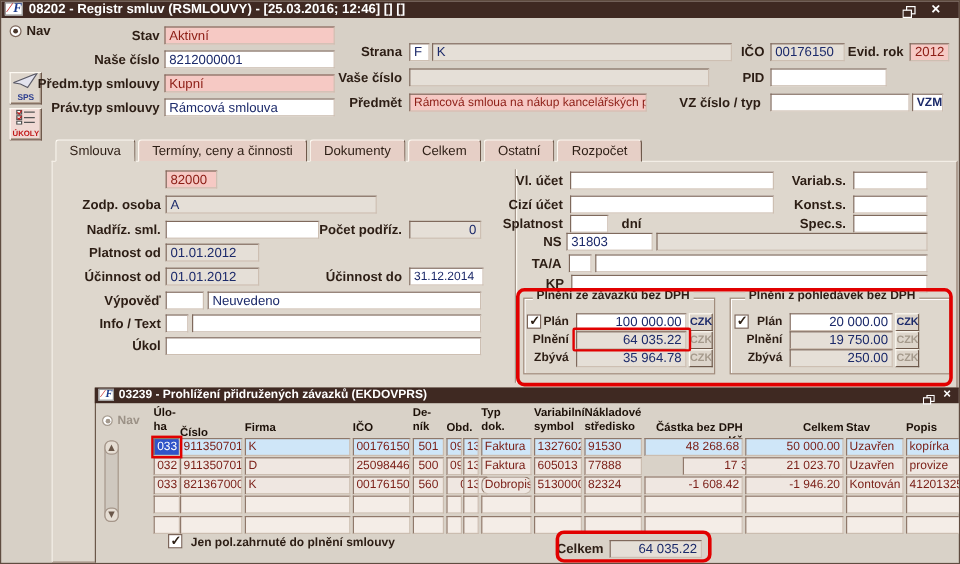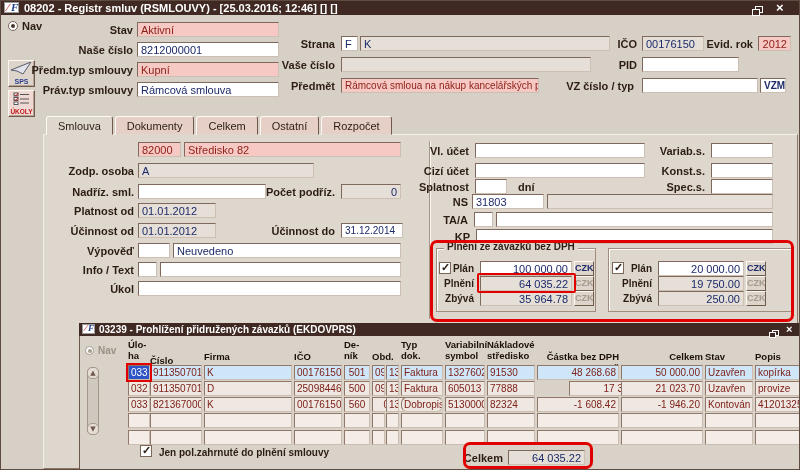--- a/index.html
+++ b/index.html
@@ -126,32 +126,32 @@
   <div class="fld" style="left:641px;top:56px;width:97px;"></div>
 
   <span class="lbl" style="left:278px;top:79px;width:56px;">Předmět</span>
   <div class="fld pink" style="left:340px;top:77px;width:198px;font-size:10px;">Rámcová smloua na nákup kancelářských potřeb</div>
   <span class="lbl" style="left:548px;top:79px;width:85px;">VZ číslo / typ</span>
   <div class="fld" style="left:641px;top:77px;width:116px;"></div>
   <div class="fld" style="left:759px;top:77px;width:26px;color:#1c2a6a;font-weight:bold;font-size:10px;">VZM</div>
 
   <div class="tabs">
     <div class="tab active">Smlouva</div>
+    <div class="tab">Termíny, ceny a činnosti</div>
     <div class="tab">Dokumenty</div>
     <div class="tab">Celkem</div>
     <div class="tab">Ostatní</div>
     <div class="tab">Rozpočet</div>
   </div>
 
   <div class="page"></div>
   <div class="vgroove" style="left:428px;top:140px;height:178px;z-index:2;"></div>
 
   <div class="btn" style="left:68px;top:141px;width:65px;height:16px;">Zodpovídá NS</div>
   <div class="fld pink" style="left:137px;top:141px;width:43px;z-index:2;">82000</div>
-  <div class="fld pink" style="left:183px;top:141px;width:217px;z-index:2;">Středisko 82</div>
 
   <span class="lbl" style="left:53px;top:164px;width:80px;z-index:2;">Zodp. osoba</span>
   <div class="fld ro" style="left:137px;top:162px;width:176px;z-index:2;">A</div>
   <div class="btn" style="left:316px;top:162px;width:85px;height:15px;font-size:9.5px;">Odpovědné osoby</div>
 
   <span class="lbl" style="left:53px;top:185px;width:80px;z-index:2;">Nadříz. sml.</span>
   <div class="fld" style="left:137px;top:183px;width:128px;z-index:2;"></div>
   <span class="lbl" style="left:252px;top:185px;width:82px;z-index:2;">Počet podříz.</span>
   <div class="fld ro num" style="left:340px;top:183px;width:60px;z-index:2;">0</div>
 
@@ -210,20 +210,21 @@
   <div class="fld num" style="left:479px;top:260px;width:92px;z-index:3;">100 000.00</div>
   <div class="czk" style="left:573px;top:260px;z-index:3;">CZK</div>
   <span class="lbl" style="left:433px;top:277px;width:40px;z-index:3;font-size:10px;">Plnění</span>
   <div class="fld ro num" style="left:479px;top:275px;width:92px;z-index:3;">64 035.22</div>
   <div class="czk dis" style="left:573px;top:275px;z-index:3;">CZK</div>
   <span class="lbl" style="left:433px;top:292px;width:40px;z-index:3;font-size:10px;">Zbývá</span>
   <div class="fld ro num" style="left:479px;top:290px;width:92px;z-index:3;">35 964.78</div>
   <div class="czk dis" style="left:573px;top:290px;z-index:3;">CZK</div>
 
   <div class="gbox" style="left:607px;top:247px;width:184px;height:64px;z-index:2;"></div>
+  <span class="gbox-legend" style="left:620px;top:240px;z-index:3;">Plnění z pohledávek bez DPH</span>
   <span class="cb" style="left:611px;top:261px;z-index:3;">
       <span class="tick">✓</span>
     </span>
   <span class="lbl" style="left:617px;top:262px;width:34px;z-index:3;font-size:10px;">Plán</span>
   <div class="fld num" style="left:657px;top:260px;width:86px;z-index:3;">20 000.00</div>
   <div class="czk" style="left:745px;top:260px;z-index:3;">CZK</div>
   <span class="lbl" style="left:607px;top:277px;width:44px;z-index:3;font-size:10px;">Plnění</span>
   <div class="fld ro num" style="left:657px;top:275px;width:86px;z-index:3;">19 750.00</div>
   <div class="czk dis" style="left:745px;top:275px;z-index:3;">CZK</div>
   <span class="lbl" style="left:607px;top:292px;width:44px;z-index:3;font-size:10px;">Zbývá</span>

